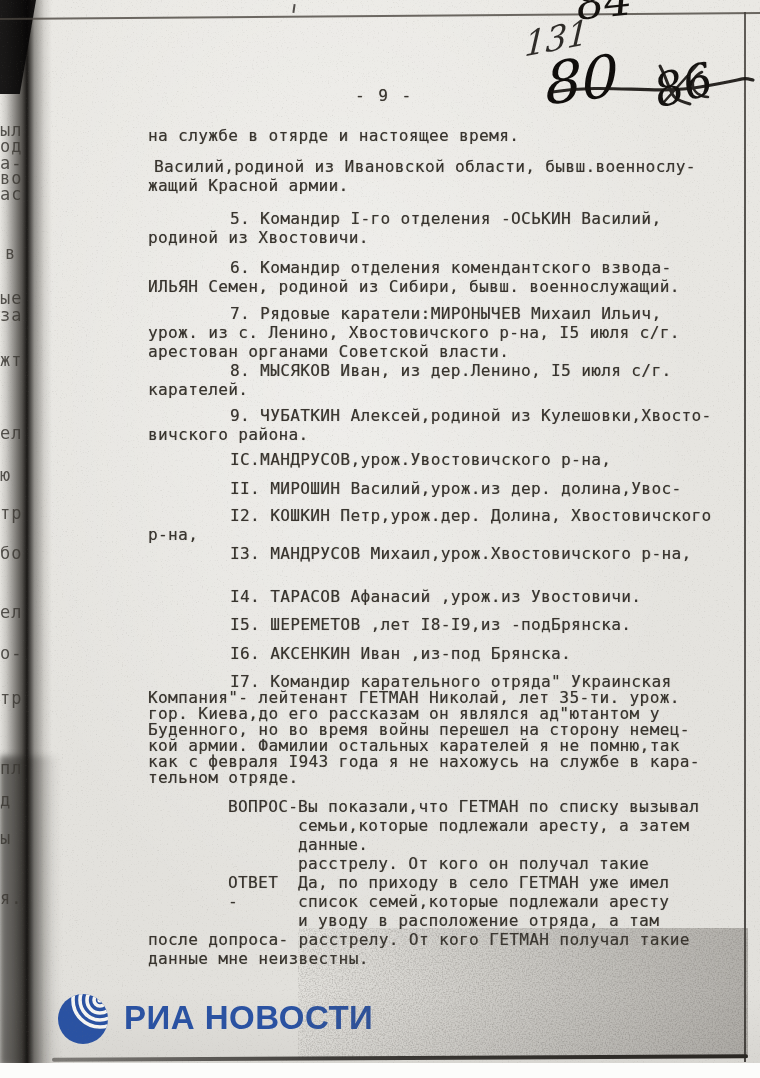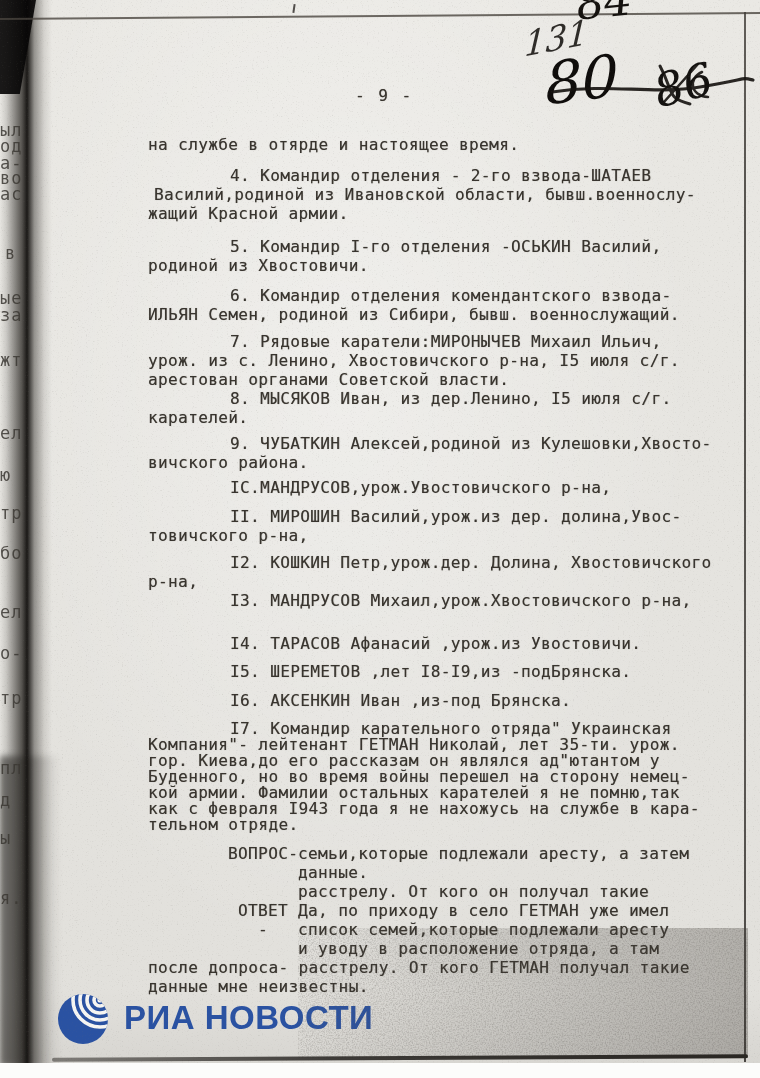--- a/index.html
+++ b/index.html
@@ -39,21 +39,21 @@
   .hw-strokes{position:absolute;left:0;top:0;pointer-events:none;}
   
   .doc{position:absolute;left:148px;top:86px;width:580px;font-size:16px;line-height:19px;
      letter-spacing:.4px;color:#38342e;text-shadow:.3px .3px .7px rgba(56,52,46,.55);}
   .page-num{padding-left:207px;letter-spacing:2px;}
   .p{margin-top:11px;}
   .fl{padding-left:82px;}
   .cl6{padding-left:6px;}
   .tight div{line-height:16px;}
   .qa{display:flex;margin-top:11px;}
-  .qa .q-label{width:70px;margin-left:80px;flex-shrink:0;text-align:center;}
+  .qa .q-label{width:70px;margin-left:80px;flex-shrink:0;}
   .qa .q-lines{flex:1;}
   .mt0{margin-top:0;}
   
   .wm{position:absolute;left:55px;top:990px;display:flex;align-items:center;gap:13px;}
   .wm-text{font-family:"Liberation Sans",sans-serif;font-weight:700;font-size:33px;
      letter-spacing:.5px;color:#2a52a2;}
   
   .noise,.grime{position:absolute;pointer-events:none;}
   .noise{inset:0;}
   .grime{left:298px;top:928px;width:450px;height:130px;
@@ -103,24 +103,23 @@
     <g fill="none" stroke="#15120f" stroke-linecap="round" opacity=".9">
       <path d="M 552 92 C 610 83, 650 95, 700 87 S 740 77, 753 80" stroke-width="3.2"></path>
       <path d="M 660 66 C 674 92, 666 98, 690 104" stroke-width="3"></path>
       <path d="M 698 64 L 664 102" stroke-width="2.6"></path>
       <path d="M 702 72 C 688 78, 690 96, 708 97" stroke-width="2.6"></path>
     </g>
   </svg>
 
   <div class="doc">
     <div class="page-num">- 9 -</div>
-    <div style="margin-top:30px">на службе в отярде и настоящее время.</div>
+    <div style="margin-top:21px">на службе в отярде и настоящее время.</div>
 
     <div class="p" style="margin-top:12px">
-      <div class="fl">4. Командир отделения - 2-го взвода-ШАТАЕВ</div>
       <div class="cl6">Василий,родиной из Ивановской области, бывш.военнослу-</div>
       <div>жащий Красной армии.</div>
     </div>
     <div class="p" style="margin-top:14px">
       <div class="fl">5. Командир I-го отделения -ОСЬКИН Василий,</div>
       <div>родиной из Хвостовичи.</div>
     </div>
     <div class="p">
       <div class="fl">6. Командир отделения комендантского взвода-</div>
       <div>ИЛЬЯН Семен, родиной из Сибири, бывш. военнослужащий.</div>
@@ -136,21 +135,20 @@
     </div>
     <div class="p" style="margin-top:7px">
       <div class="fl">9. ЧУБАТКИН Алексей,родиной из Кулешовки,Хвосто-</div>
       <div>вичского района.</div>
     </div>
     <div class="p" style="margin-top:6px">
       <div class="fl">IC.МАНДРУСОВ,урож.Увостовичского р-на,</div>
     </div>
     <div class="p" style="margin-top:10px">
       <div class="fl">II. МИРОШИН Василий,урож.из дер. долина,Увос-</div>
-      <div>товичского р-на,</div>
     </div>
     <div class="p" style="margin-top:8px">
       <div class="fl">I2. КОШКИН Петр,урож.дер. Долина, Хвостовичского</div>
       <div>р-на,</div>
     </div>
     <div class="p mt0">
       <div class="fl">I3. МАНДРУСОВ Михаил,урож.Хвостовичского р-на,</div>
     </div>
     <div class="p" style="margin-top:24px">
       <div class="fl">I4. ТАРАСОВ Афанасий ,урож.из Увостовичи.</div>
@@ -167,20 +165,21 @@
       <div>гор. Киева,до его рассказам он являлся ад"ютантом у</div>
       <div>Буденного, но во время войны перешел на сторону немец-</div>
       <div>кой армии. Фамилии остальных карателей я не помню,так</div>
       <div>как с февраля I943 года я не нахожусь на службе в кара-</div>
       <div>тельном отряде.</div>
     </div>
 
     <div class="qa">
       <div class="q-label">ВОПРОС-</div>
       <div class="q-lines">
+        <div>Вы показали,что ГЕТМАН по списку вызывал</div>
         <div>семьи,которые подлежали аресту, а затем</div>
         <div>данные.</div>
         <div>расстрелу. От кого он получал такие</div>
       </div>
     </div>
 
     <div class="qa mt0">
       <div class="q-label">ОТВЕТ -</div>
       <div class="q-lines">
         <div>Да, по приходу в село ГЕТМАН уже имел</div>

